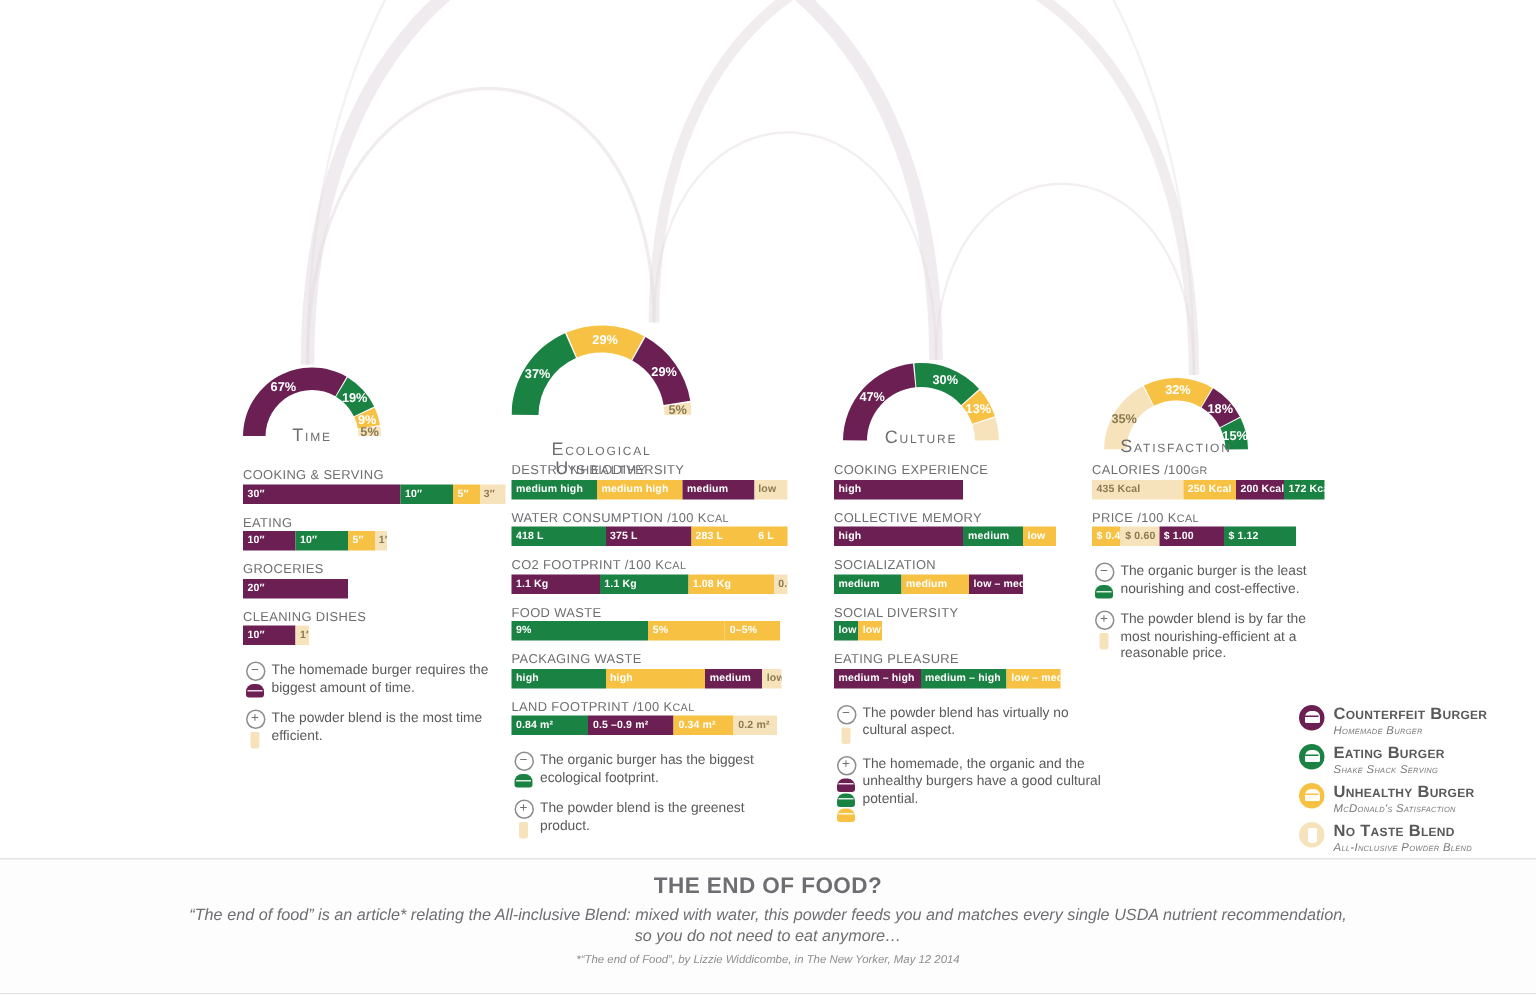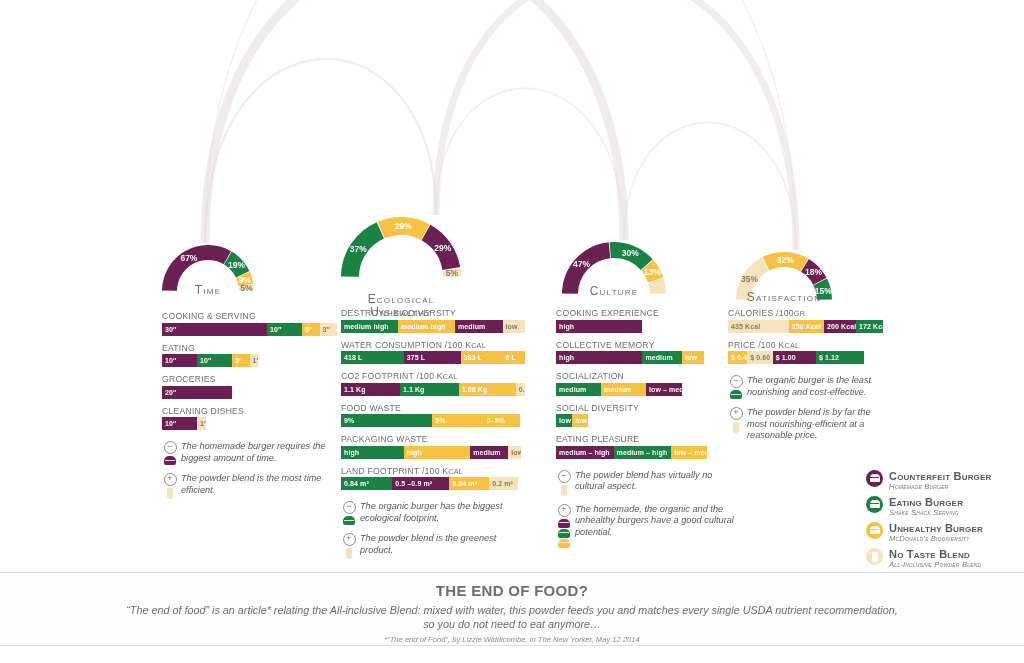--- a/index.html
+++ b/index.html
@@ -50,21 +50,21 @@
   .notes{margin-top:11px;}
   .note{display:flex;margin-bottom:7px;}
   .note-icons{width:16px;flex:0 0 16px;display:flex;flex-direction:column;align-items:center;}
   .sign{
     width:11px;height:11px;border-radius:50%;
     border:1px solid #8c8c8c;color:#6d6e71;
     font-size:9px;line-height:9px;text-align:center;
     margin-bottom:2px;font-family:"Liberation Sans",sans-serif;
   }
   .note-text{
-    font-size:9.2px;line-height:11.6px;font-style:italic;color:#58595b;
+    font-size:9.2px;line-height:11.6px;color:#58595b;
     padding-left:3px;
   }
   
   .mini{width:12px;height:9px;margin-bottom:1px;position:relative;}
   .burger{border-radius:5px 5px 2px 2px;}
   .burger.p{background:#6b1f52;}
   .burger.g{background:#1a8243;}
   .burger.y{background:#f7c244;}
   .burger:after{content:"";position:absolute;left:1px;right:1px;top:3.5px;height:1.4px;background:#ffffff;opacity:.85;}
   .bottle{width:6px;height:11px;border-radius:1px 1px 2px 2px;background:#f7e3bb;margin:0 auto 1px;}
@@ -84,21 +84,21 @@
   .leg-badge.b-green {background:#1a8243;} .leg-badge.b-green  .glyph:after{background:#1a8243;}
   .leg-badge.b-yellow{background:#f7c244;} .leg-badge.b-yellow .glyph:after{background:#f7c244;}
   .leg-badge.b-cream {background:#f7e3bb;} .leg-badge.b-cream  .glyph{left:5.5px;right:5.5px;top:3.5px;height:10px;border-radius:1px 1px 2px 2px;}
   .leg-badge.b-cream  .glyph:after{display:none;}
   .leg-txt{padding-top:0px;}
   .leg-name{font-variant:small-caps;font-size:11px;font-weight:bold;color:#58595b;letter-spacing:.2px;line-height:12px;}
   .leg-sub{font-variant:small-caps;font-size:7.6px;font-style:italic;color:#7a7a7a;letter-spacing:.2px;line-height:9px;}
 
   
   #footer{
-    position:absolute;left:0;top:572px;width:1024px;height:74px;
+    position:absolute;left:0;top:572px;width:1024px;height:91px;
     border-top:1px solid #e2e2e2;border-bottom:1px solid #e2e2e2;
     background:#fdfdfd;text-align:center;box-sizing:border-box;padding-top:9px;
   }
   #f-title{font-size:15px;font-weight:bold;color:#6d6e71;letter-spacing:.3px;}
   #f-body{font-size:10.8px;font-style:italic;color:#6d6e71;line-height:14px;margin-top:4px;
           width:780px;margin-left:auto;margin-right:auto;}
   #f-src{font-size:7.6px;font-style:italic;color:#8d8d8d;margin-top:4px;}
 </style>
 </head>
 <body>
@@ -398,21 +398,21 @@
           <div class="leg-name">Eating Burger</div>
           <div class="leg-sub">Shake Shack Serving</div>
         </div>
       </div>
       <div class="leg-row">
         <div class="leg-badge b-yellow">
           <div class="glyph"></div>
         </div>
         <div class="leg-txt">
           <div class="leg-name">Unhealthy Burger</div>
-          <div class="leg-sub">McDonald's Biodiversity</div>
+          <div class="leg-sub">McDonald's Satisfaction</div>
         </div>
       </div>
       <div class="leg-row">
         <div class="leg-badge b-cream">
           <div class="glyph"></div>
         </div>
         <div class="leg-txt">
           <div class="leg-name">No Taste Blend</div>
           <div class="leg-sub">All-Inclusive Powder Blend</div>
         </div>

